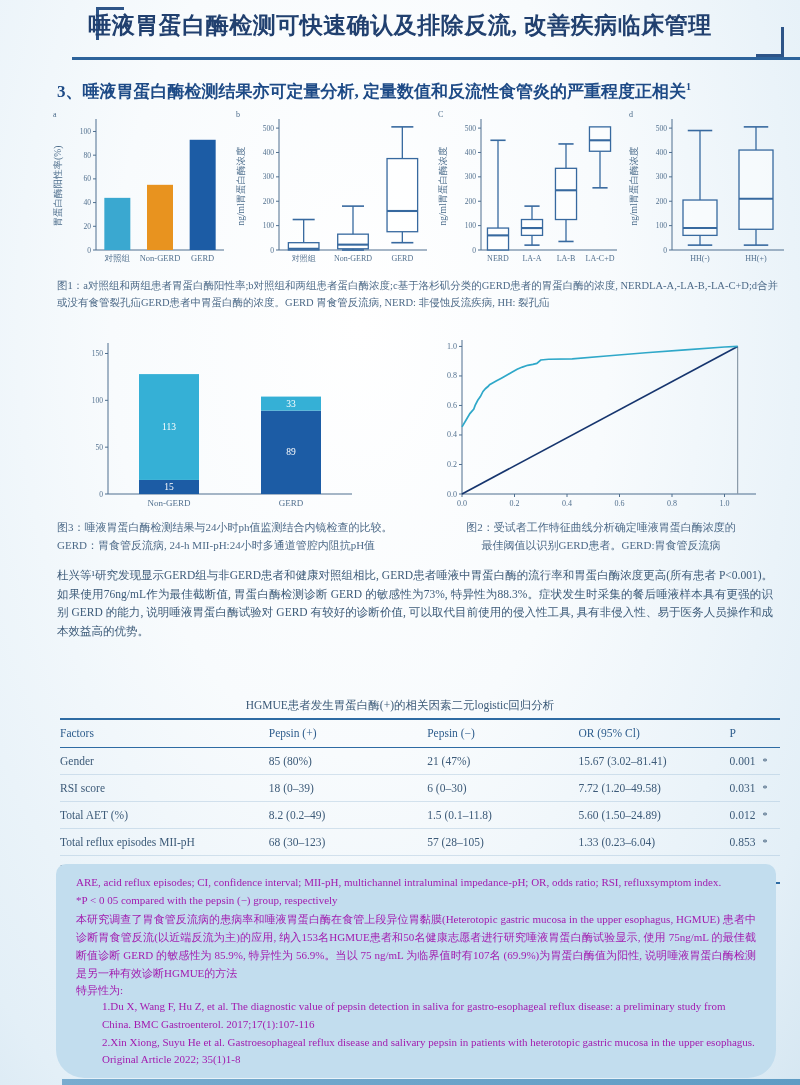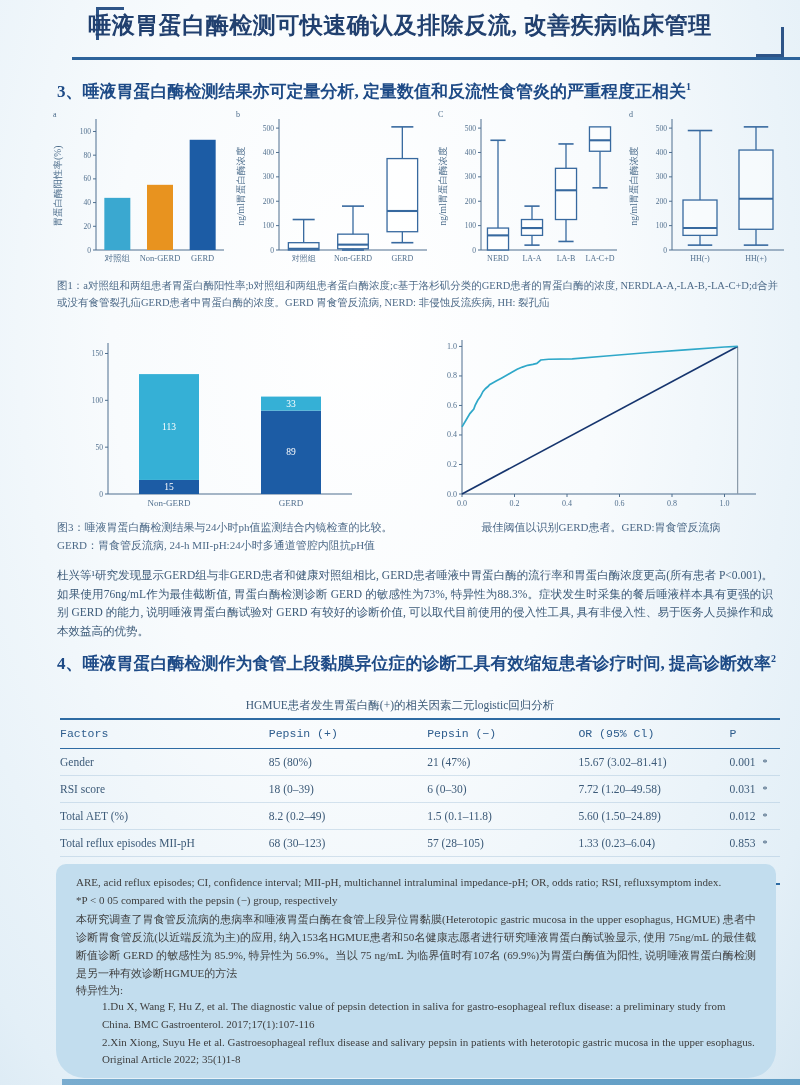--- a/index.html
+++ b/index.html
@@ -19,27 +19,27 @@
   .cap{color:#4d6a88;font-size:10.5px;line-height:1.6;}
   .fig1cap{left:57px;top:278px;width:722px;}
   .fig3cap{left:57px;top:519px;width:362px;font-size:11px;}
   .fig2cap{left:436px;top:519px;width:330px;font-size:11px;text-align:center;}
   .para{left:57px;top:566px;width:716px;font-size:11.5px;line-height:1.62;color:#3c5a78;text-align:justify;}
   
   .tbl-title{left:0;right:0;top:698px;text-align:center;font-size:11.5px;color:#3c5a78;}
   .tblwrap{left:60px;top:718px;width:720px;}
   table{width:100%;border-collapse:collapse;font-size:11.5px;color:#3c5a78;}
   table{border-top:2.5px solid #2e6ba3;}
-  thead th{font-weight:normal;color:#2e5d8d;text-align:left;padding:7px 0 8px 0;border-bottom:1.8px solid #2e6ba3;font-family:Liberation Mono, monospace;}
+  thead th{font-weight:normal;color:#2e5d8d;text-align:left;padding:7px 0 8px 0;border-bottom:1.8px solid #2e6ba3;}
   tbody td{padding:7px 0;border-bottom:1px solid rgba(145,180,210,.35);}
   tbody tr:last-child td{border-bottom:2.5px solid #2e6ba3;}
   td .star{margin-left:7px;font-size:10px;}
   
   .panel{left:56px;top:864px;width:720px;height:214px;background:#c2ddee;
-         border-radius:10px 10px 28px 28px;box-sizing:border-box;padding:10px 20px 0 20px;color:#404040;}
+         border-radius:10px 10px 28px 28px;box-sizing:border-box;padding:10px 20px 0 20px;color:#a21caf;}
   .fnote{font-size:11px;line-height:1.6;}
   .panel-para{font-size:11px;line-height:1.62;text-align:justify;margin-top:2px;}
   .reflabel{font-size:11px;margin-top:1px;}
   .ref{font-size:11px;line-height:1.6;margin-left:26px;}
   .footer-bar{left:62px;right:0;top:1079px;height:6px;background:linear-gradient(90deg,#79accf,#5f9cc4);}
   svg text{font-family:"Liberation Serif","DejaVu Serif",serif;}
 </style>
 </head>
 <body>
 
@@ -246,28 +246,26 @@
         <line x1="317.62499999999994" y1="16.427184466019416" x2="317.62499999999994" y2="164" stroke="#8a9aa8" stroke-width="1.2"></line>
         <polyline points="42,164 317.62499999999994,16.427184466019416" fill="none" stroke="#16356e" stroke-width="1.7"></polyline>
         <polyline points="42,96.85436893203882 45.9375,90.2135922330097 49.875,83.57281553398059 53.8125,79.14563106796118 55.125,75.45631067961165 57.75,70.29126213592234 60.375,66.60194174757281 63,61.43689320388351 65.625,58.4854368932039 68.25,56.27184466019417 69.5625,54.79611650485437 73.5,52.58252427184466 76.125,51.10679611650485 81.375,48.15533980582524 86.625,45.20388349514563 91.875,42.25242718446602 97.125,39.30097087378641 102.375,37.087378640776706 107.625,35.316504854368944 112.875,34.431067961165056 116.81249999999999,33.39805825242719 120.75,30.003883495145637 128.625,29.266019417475732 152.25,28.823300970873788 186.375,26.019417475728147 225.74999999999997,22.772815533980598 265.125,19.82135922330097 304.5,17.017475728155347 317.62499999999994,16.427184466019416" fill="none" stroke="#2fa8c9" stroke-width="1.7"></polyline>
       </svg></div>
 
   <div class="abs cap fig3cap">
     <div>图3：唾液胃蛋白酶检测结果与24小时ph值监测结合内镜检查的比较。</div>
     <div>GERD：胃食管反流病, 24-h MII-pH:24小时多通道管腔内阻抗pH值</div>
   </div>
   <div class="abs cap fig2cap">
+    <div>图2：受试者工作特征曲线分析确定唾液胃蛋白酶浓度的</div>
     <div>最佳阈值以识别GERD患者。GERD:胃食管反流病</div>
   </div>
 
   <div class="abs para">杜兴等¹研究发现显示GERD组与非GERD患者和健康对照组相比, GERD患者唾液中胃蛋白酶的流行率和胃蛋白酶浓度更高(所有患者 P&lt;0.001)。如果使用76ng/mL作为最佳截断值, 胃蛋白酶检测诊断 GERD 的敏感性为73%, 特异性为88.3%。症状发生时采集的餐后唾液样本具有更强的识别 GERD 的能力, 说明唾液胃蛋白酶试验对 GERD 有较好的诊断价值, 可以取代目前使用的侵入性工具, 具有非侵入性、易于医务人员操作和成本效益高的优势。</div>
 
-  <div class="abs sec-head" style="top:652px;">
-    <span>4、唾液胃蛋白酶检测作为食管上段黏膜异位症的诊断工具有效缩短患者诊疗时间, 提高诊断效率</span><sup>2</sup>
-  </div>
 
   <div class="abs tbl-title">HGMUE患者发生胃蛋白酶(+)的相关因素二元logistic回归分析</div>
   <div class="abs tblwrap">
     <table>
       <colgroup>
           <col style="width:29%">
           <col style="width:22%">
           <col style="width:21%">
           <col style="width:21%">
           <col style="width:7%">

